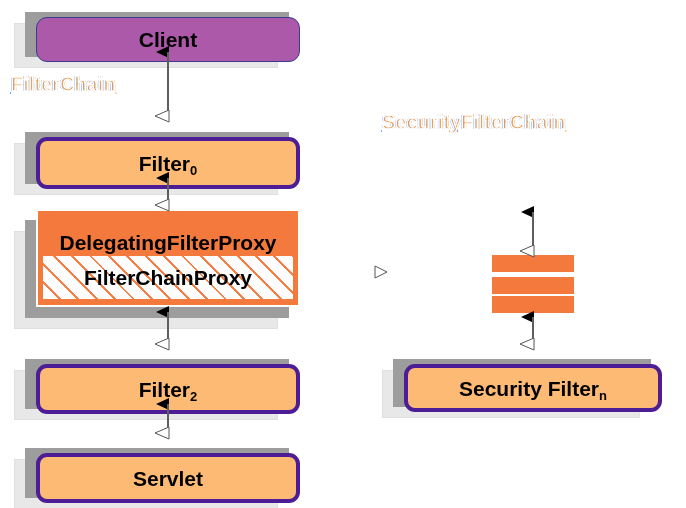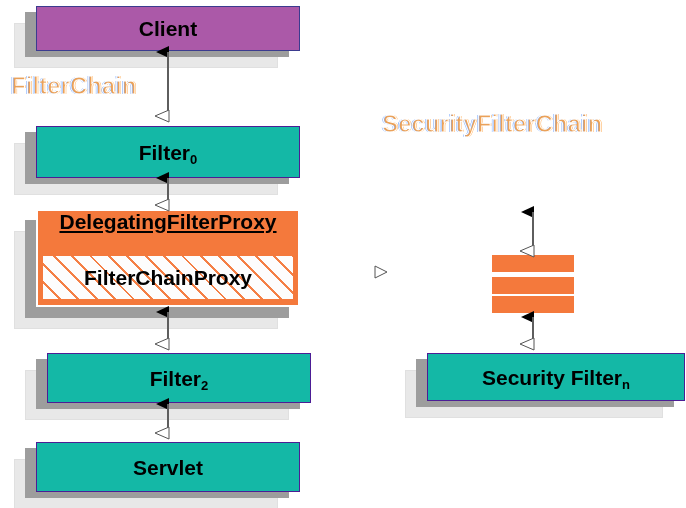--- a/index.html
+++ b/index.html
@@ -42,32 +42,33 @@
     top: 11px;
     width: 100%;
     height: 100%;
     background: #9d9d9d;
     border: 1px solid #9d9d9d;
     box-sizing: border-box;
   }
   .stack .plate-front {
     position: absolute;
     left: 0;
-    top: 5px;
+    top: 16px;
     width: 100%;
     height: 100%;
     box-sizing: border-box;
     display: flex;
     align-items: center;
     justify-content: center;
+    border-radius: 11px;
   }
 
   .fill-orange {
-    background: #14b8a6;
-    border: 1px solid #4c1d95;
+    background: #fdba74;
+    border: 4px solid #4c1d95;
   }
   .fill-purple {
     background: #ab59a8;
     border: 1px solid #3b3b8f;
   }
 
   .box-label {
     font-size: 21px;
     font-weight: bold;
     color: #000000;
@@ -85,49 +86,49 @@
 
   
   .chain {
     position: absolute;
     box-sizing: border-box;
     border: 2px dashed #ffffff;
     background: transparent;
   }
   .chain-label {
     position: absolute;
-    font-size: 24px;
+    font-size: 20px;
     font-weight: bold;
     line-height: 1;
     white-space: nowrap;
     color: transparent;
     -webkit-text-stroke: 1px #ffffff;
     text-shadow:
        1px 0 0 rgba(255,160,60,.85),
       -1px 0 0 rgba(90,150,255,.85);
+    text-decoration: underline;
   }
 
   
   .dfp-outer {
     background: #f4793c;
     border: 2px solid #ffffff;
     box-sizing: border-box;
     position: absolute;
     left: 0; top: 0;
     width: 100%; height: 100%;
   }
   .dfp-title {
     position: absolute;
     left: 0; top: 0;
     width: 100%;
     height: 42px;
     display: flex;
-    align-items: flex-start;
+    align-items: flex-end;
     justify-content: center;
-    text-decoration: underline;
   }
   .dfp-inner {
     position: absolute;
     left: 4px;
     top: 44px;
     right: 4px;
     bottom: 5px;
     box-sizing: border-box;
     background: #fdfdfd;
     border: 1px solid #f4793c;
@@ -192,42 +193,42 @@
     <div class="dfp-outer">
       <div class="dfp-title">
         <span class="box-label">DelegatingFilterProxy</span>
       </div>
       <div class="dfp-inner">
         <span class="box-label">FilterChainProxy</span>
       </div>
     </div>
   </div>
 
-  <div class="stack" style="left:36px; top:348px; width:264px; height:50px;margin-left:11px;">
+  <div class="stack" style="left:36px; top:348px; width:264px; height:50px;">
     <div class="plate-back"></div>
     <div class="plate-mid"></div>
     <div class="plate-front fill-orange">
       <span class="box-label"><span>Filter</span><sub>2</sub></span>
     </div>
   </div>
 
   <div class="stack" style="left:36px; top:437px; width:264px; height:50px;text-decoration:underline;">
     <div class="plate-back"></div>
     <div class="plate-mid"></div>
     <div class="plate-front fill-orange">
       <span class="box-label">Servlet</span>
     </div>
   </div>
 
 
   <div class="mini-bar" style="left:492px; top:255px; width:82px; height:17px;"></div>
   <div class="mini-bar" style="left:492px; top:277px; width:82px; height:17px;"></div>
   <div class="mini-bar" style="left:492px; top:296px; width:82px; height:17px;"></div>
 
-  <div class="stack" style="left:404px; top:348px; width:258px; height:48px;margin-left:23px;">
+  <div class="stack" style="left:404px; top:348px; width:258px; height:48px;">
     <div class="plate-back"></div>
     <div class="plate-mid"></div>
     <div class="plate-front fill-orange">
       <span class="box-label"><span>Security Filter</span><sub>n</sub></span>
     </div>
   </div>
 
   <svg id="arrows" viewBox="0 0 686 508" xmlns="http://www.w3.org/2000/svg">
     <defs>
       <marker id="solid-up" markerWidth="14" markerHeight="14" refX="7" refY="12" orient="auto" markerUnits="userSpaceOnUse">

